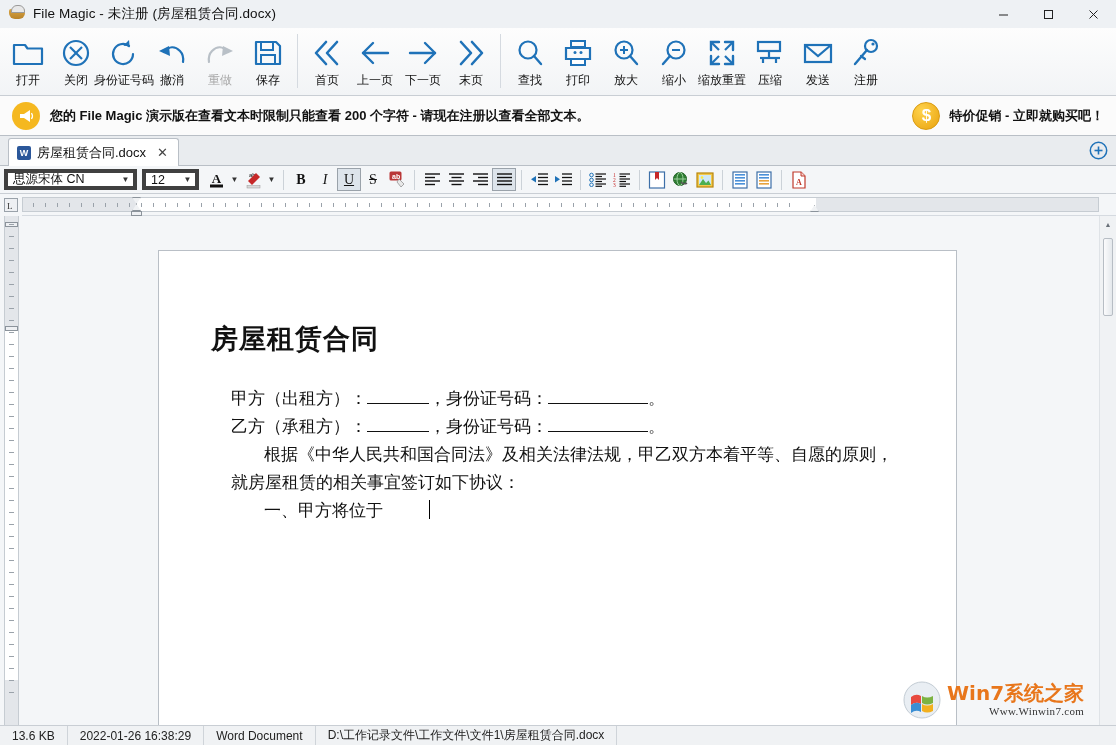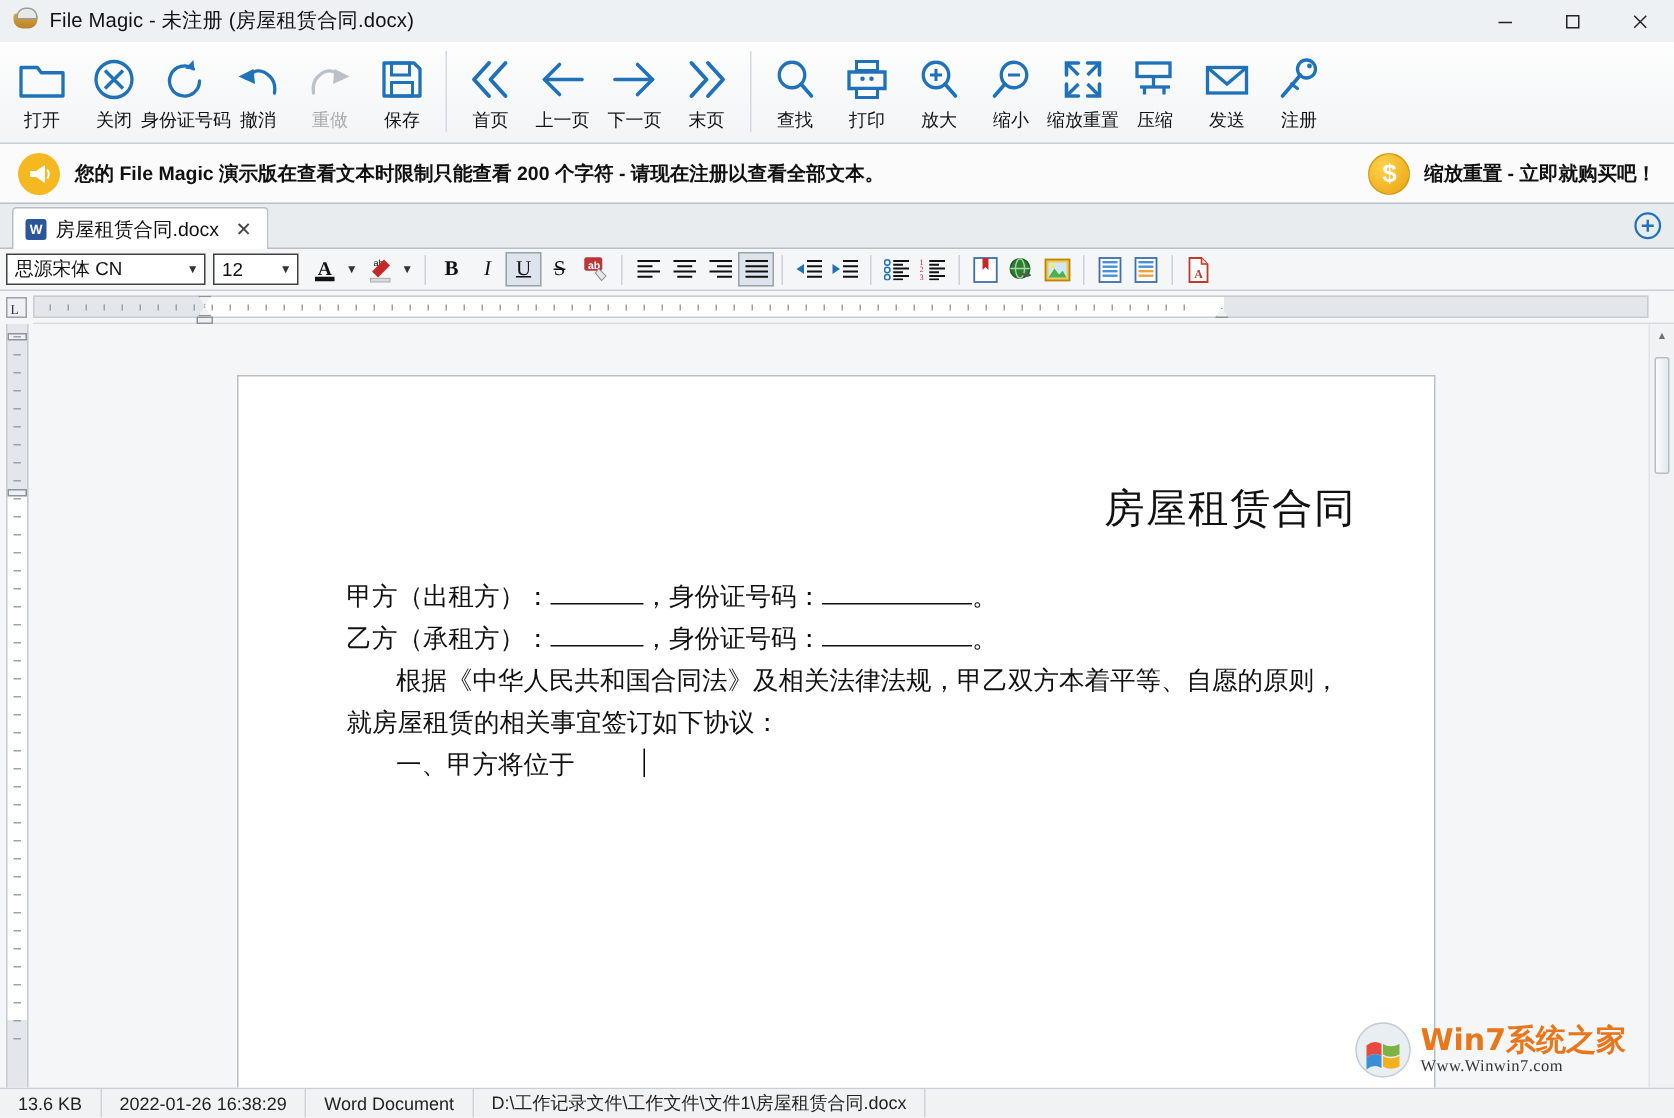--- a/index.html
+++ b/index.html
@@ -100,21 +100,21 @@
   .tabstrip .plus { width: 26px; height: 26px; display: flex; align-items: center;
                     justify-content: center; margin-bottom: 2px; margin-right: 5px; }
 
   
   .fmtbar {
     height: 28px; flex: none; background: #f4f6f8;
     border-bottom: 1px solid #c9ced4;
     display: flex; align-items: center; padding-left: 4px; gap: 0px;
   }
   .combo {
-    height: 21px; background: #fff; border: 1px solid #404040;
+    height: 21px; background: #fff; border: 4px solid #404040;
     display: flex; align-items: center; font-size: 12.5px; color: #111;
     padding-left: 5px; margin-right: 5px;
   }
   .combo .cval { flex: 1; white-space: nowrap; overflow: hidden; }
   .combo .carrow { width: 15px; text-align: center; font-size: 8px; color: #333; }
   .combo.font { width: 133px; }
   .combo.size { width: 57px; }
   .fbtn {
     width: 24px; height: 23px; display: flex; align-items: center; justify-content: center;
     font-size: 14px; color: #111;
@@ -156,41 +156,41 @@
   .vruler .imark { position: absolute; left: 5px; width: 13px; height: 5px;
                    background: #eef0f3; border: 1px solid #8b939b; }
 
   .docarea { flex: 1; background: #f4f6f8; position: relative; overflow: hidden; }
   .page {
     position: absolute; left: 136px; top: 34px; width: 799px; height: 560px;
     background: #fff; border: 1px solid #b9bfc6;
   }
   .page-inner { padding: 70px 52px 0 52px; }
   .doc-title {
-    text-align: right; font-size: 27px; font-weight: normal; letter-spacing: 1px;
+    text-align: left; font-size: 27px; font-weight: bold; letter-spacing: 1px;
     color: #111; font-family: "DejaVu Sans", "Liberation Sans", sans-serif;
     margin-bottom: 27px;
   }
   .doc-p {
     font-size: 17px; line-height: 28px; color: #111;
     font-family: "DejaVu Sans", "Liberation Sans", sans-serif;
     padding-left: 20px;
   }
   .doc-p.ind { text-indent: 33px; padding-right: 6px; }
   .uline { display: inline-block; border-bottom: 1px solid #111; vertical-align: baseline; }
   .uline.s { width: 62px; }
   .uline.l { width: 100px; }
   .caret { display: inline-block; width: 1px; height: 19px; background: #000;
            vertical-align: -3px; margin-left: 46px; }
 
   
   .watermark { position: absolute; right: 0px; bottom: 0px; width: 196px; height: 50px;
                display: flex; align-items: center; gap: 6px; }
   .wm-logo { width: 38px; height: 38px; position: relative; flex: none; }
-  .wm-text { display: flex; flex-direction: column; line-height: 1; }
+  .wm-text { display: flex; flex-direction: column; line-height: 1; text-align: right; }
   .wm-main { font-size: 20px; font-weight: bold; color: #e8761b;
              font-family: "DejaVu Sans", sans-serif; white-space: nowrap; }
   .wm-sub { font-size: 11px; color: #333; font-family: "Liberation Serif", serif;
             margin-top: 3px; letter-spacing: .3px; }
 
   
   .vscroll { width: 17px; background: #f0f2f4; border-left: 1px solid #dfe3e7;
              flex: none; position: relative; }
   .vscroll .arrow { height: 17px; display: flex; align-items: center; justify-content: center;
                     font-size: 7px; color: #6a7179; }
@@ -451,21 +451,21 @@
         <svg width="20" height="20" viewBox="0 0 20 20">
             <path d="M4 8 H8 L14 4 V16 L8 12 H4 Z" fill="#fff"></path>
             <path d="M15.5 7 q2 3 0 6" fill="none" stroke="#fff" stroke-width="1.3"></path>
           </svg>
       </div>
       <div class="notice-text">您的 File Magic 演示版在查看文本时限制只能查看 200 个字符 - 请现在注册以查看全部文本。</div>
     </div>
     <div class="notice-spacer"></div>
     <div class="notice-right">
       <div class="circ-icon dollar">$</div>
-      <div class="promo-text">缩放重置 - 立即就购买吧！</div>
+      <div class="promo-text">特价促销 - 立即就购买吧！</div>
     </div>
   </div>
 
   <div class="tabstrip">
     <div class="tab">
       <span class="docicon">W</span>
       <span>房屋租赁合同.docx</span>
       <span class="tclose">✕</span>
     </div>
     <div class="tspacer"></div>

